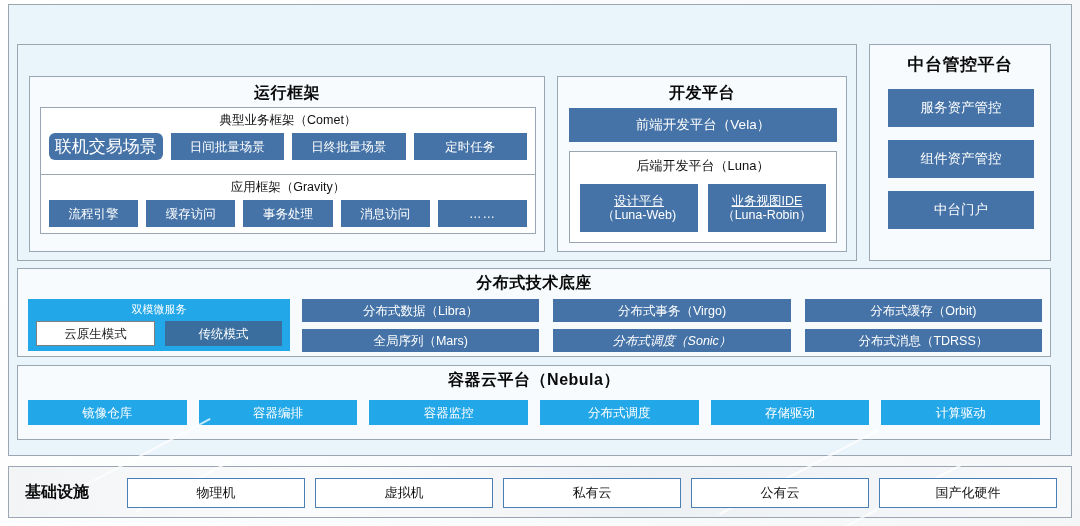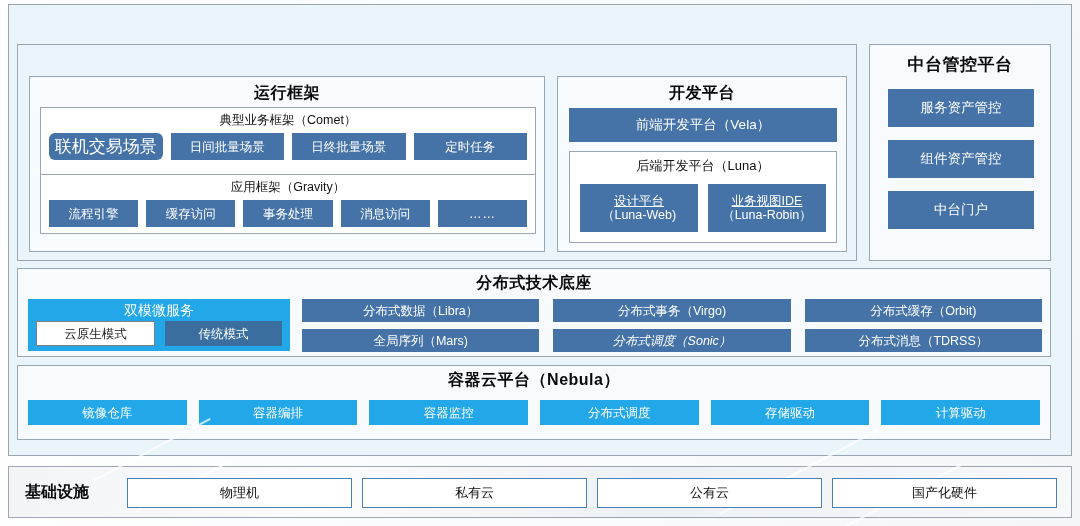--- a/index.html
+++ b/index.html
@@ -73,21 +73,21 @@
   .chiprow{display:flex;position:absolute;left:8px;right:8px;gap:8px;}
 
   
   .dist{position:absolute;left:17px;top:268px;width:1034px;height:89px;}
   .dist-hdr{font-size:16px;padding-top:4px;}
 
   .dual{
     position:absolute;left:10px;top:30px;width:262px;height:52px;
     background:#22a7e8;box-sizing:border-box;
   }
-  .dual-title{color:#fff;font-size:14px;text-align:center;padding-top:3px;}
+  .dual-title{color:#fff;font-size:11px;text-align:center;padding-top:3px;}
 
   
   .cont{position:absolute;left:17px;top:365px;width:1034px;height:75px;}
   .cont-hdr{font-size:16px;padding-top:4px;}
 
   
   .infra{
     position:absolute;left:8px;top:466px;width:1064px;height:52px;
     background:linear-gradient(105deg,#f2f4f6 0%,#fafbfc 30%,#eef1f4 60%,#f6f8fa 100%);
     border:1px solid #9aa6b2;box-sizing:border-box;
@@ -211,19 +211,20 @@
   </div>
 
   <div class="infra">
     <div class="streak" style="left:60px;top:-14px;width:150px;height:2px;"></div>
     <div class="streak" style="left:120px;top:18px;width:110px;height:2px;"></div>
     <div class="streak" style="left:700px;top:4px;width:180px;height:2px;"></div>
     <div class="streak" style="left:820px;top:30px;width:140px;height:2px;"></div>
     <div class="infra-label">基础设施</div>
     <div class="infra-row">
       <div class="infra-chip">物理机</div>
+      <div class="infra-chip">虚拟机</div>
       <div class="infra-chip">私有云</div>
       <div class="infra-chip">公有云</div>
       <div class="infra-chip">国产化硬件</div>
     </div>
   </div>
 
 </div>
 
 </body></html>

